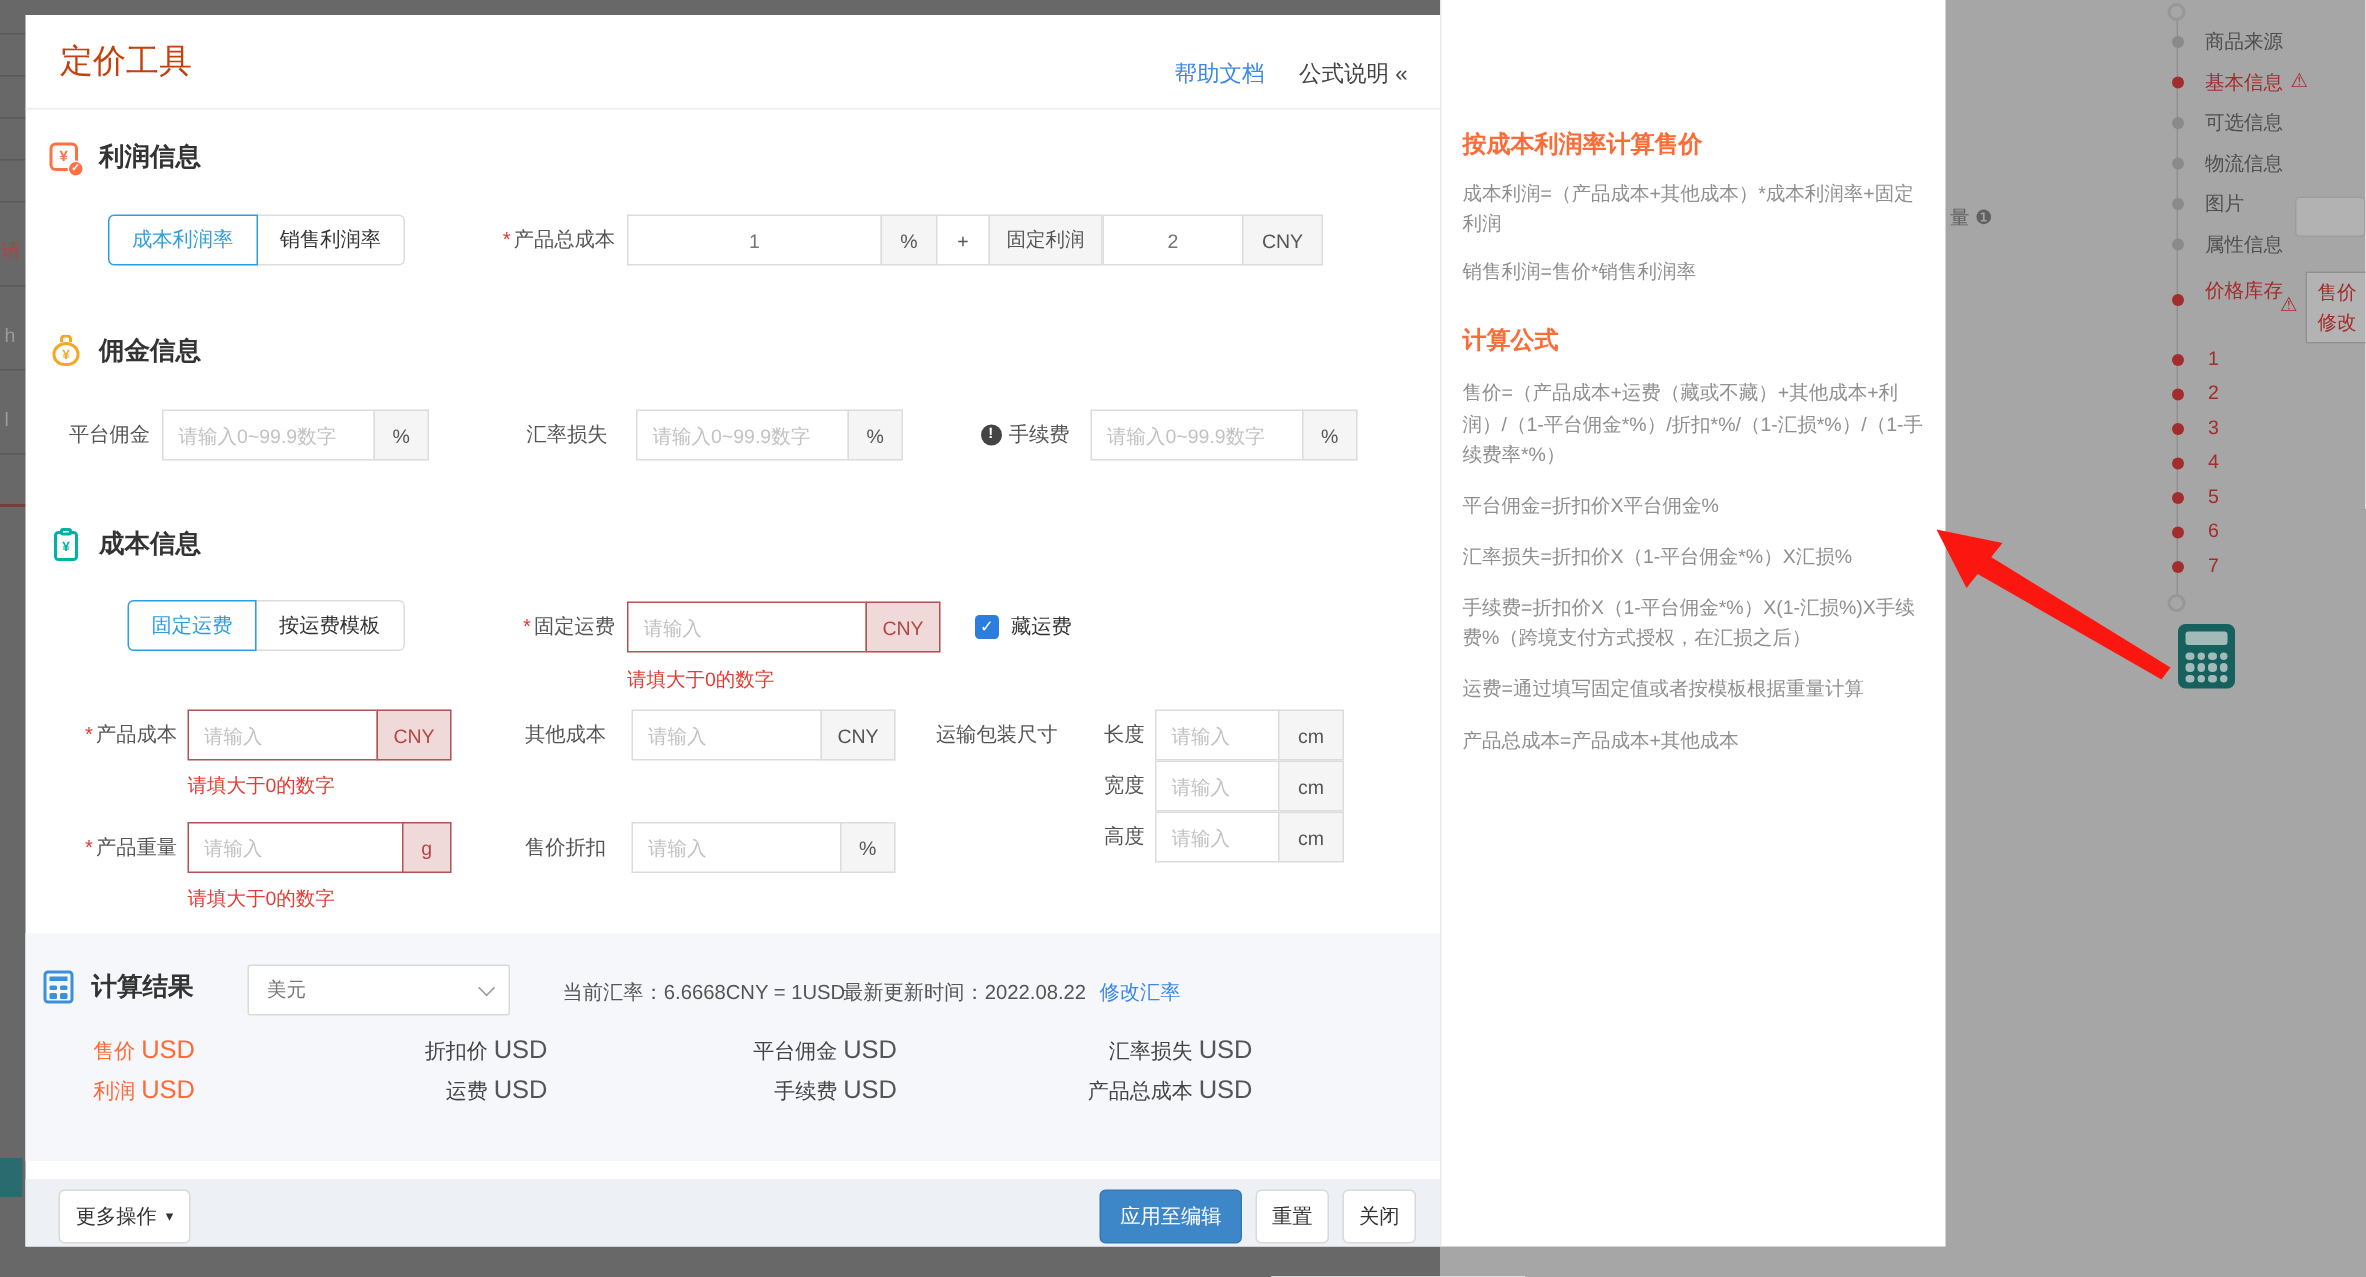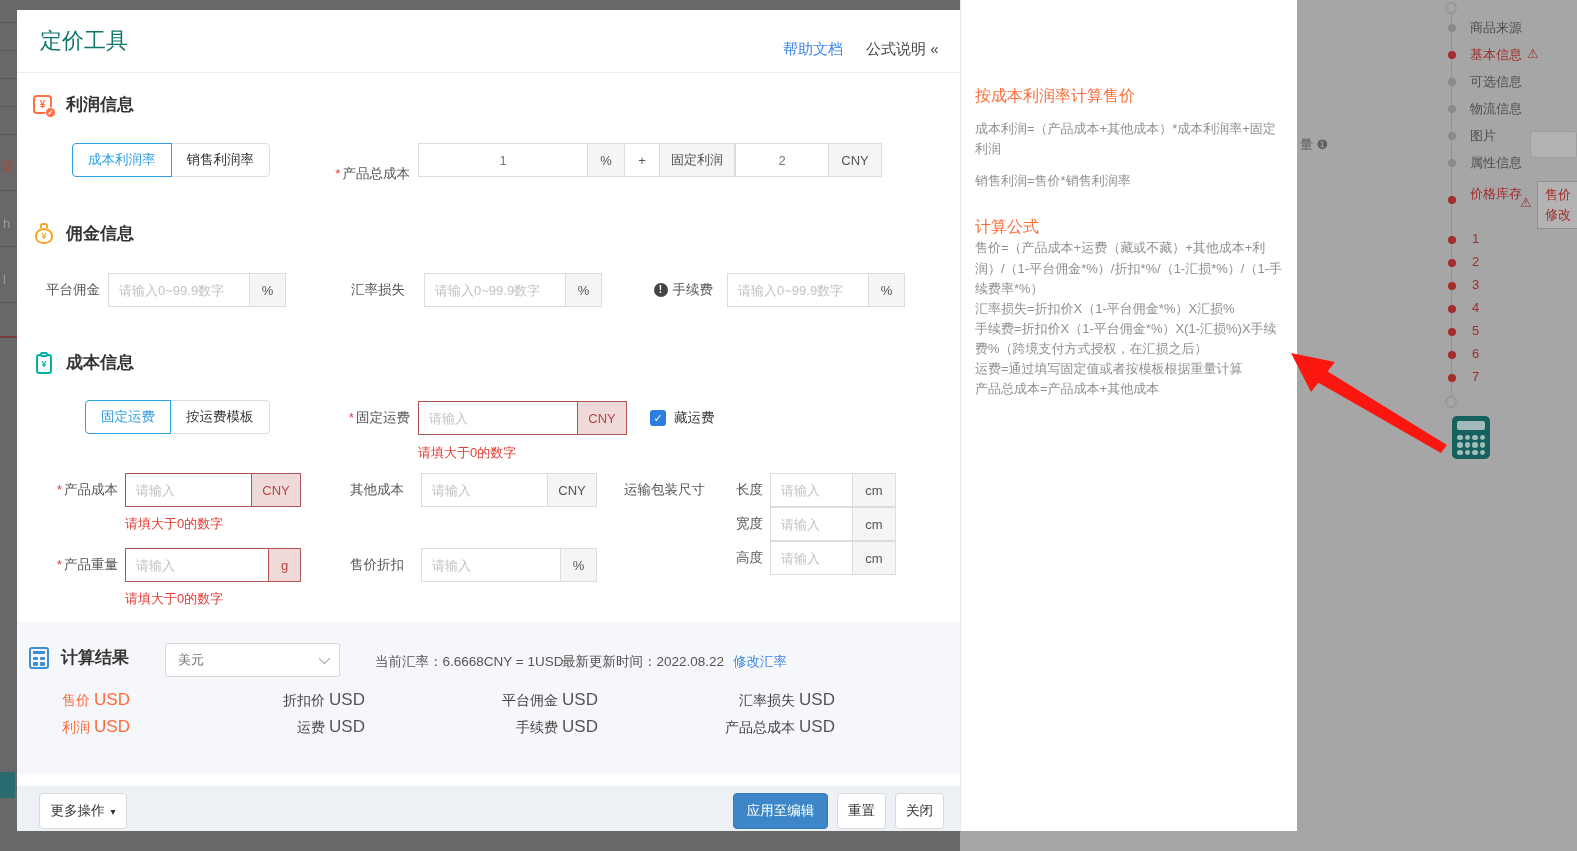--- a/index.html
+++ b/index.html
@@ -32,21 +32,21 @@
   .calc-big .scr { position:absolute; top:5px; left:5px; right:5px; height:9px; background:#a2bbb9; border-radius:2px; }
   .calc-big .keys { position:absolute; top:19px; left:5px; right:5px; bottom:4px; display:grid; grid-template-columns:repeat(4,1fr); grid-template-rows:repeat(3,1fr); gap:2px; }
   .calc-big .keys i { background:#a2bbb9; border-radius:50%; }
 
   .arrow-svg { position:absolute; left:1280px; top:348px; z-index:6; }
 
   
   .panel-main { position:absolute; left:17px; top:10px; width:943px; height:821px; background:#fff; z-index:3; }
   .panel-formula { position:absolute; left:960px; top:0; width:337px; height:831px; background:#fff; border-left:1px solid #e9e9e9; z-index:3; padding:86px 14px 0 14px; }
 
-  .m-title { position:absolute; left:23px; top:16px; font-size:22px; color:#0f766e; }
+  .m-title { position:absolute; left:23px; top:16px; font-size:22px; color:#c2410c; }
   .m-link { position:absolute; top:30px; font-size:15px; color:#3d87e8; cursor:pointer; }
   .m-toggle { position:absolute; top:30px; font-size:15px; color:#444; cursor:pointer; }
   .m-divider { position:absolute; left:0; right:0; top:62px; height:1px; background:#ececec; }
 
   .section-title { position:absolute; display:flex; align-items:center; gap:11px; font-size:17px; font-weight:bold; color:#333; }
 
   
   .ic { position:relative; width:22px; height:22px; flex:0 0 22px; }
   .ic .doc { position:absolute; left:0; top:1px; width:19px; height:19px; border:2px solid #ff7043; border-radius:4px; display:flex; align-items:center; justify-content:center; color:#ff7043; font-size:10px; font-weight:bold; }
   .ic .chk { position:absolute; right:-1px; bottom:-2px; width:11px; height:11px; background:#ff7043; border:1px solid #fff; border-radius:50%; color:#fff; font-size:7px; line-height:9px; text-align:center; }
@@ -97,24 +97,24 @@
   .res-unit { font-size:17px; color:#555; }
   .res-cell.accent .res-label, .res-cell.accent .res-unit { color:#ff6a3a; }
 
   
   .footer-bg { position:absolute; left:0; top:776px; width:943px; height:45px; background:#edf0f5; }
   .btn { position:absolute; top:783px; height:36px; border:1px solid #d9d9d9; background:#fff; border-radius:4px; font-size:13.5px; color:#333; display:flex; align-items:center; justify-content:center; gap:6px; cursor:pointer; font-family:inherit; }
   .btn.primary { background:#3d87c8; border-color:#3579b8; color:#fff; }
   .btn .caret { font-size:10px; color:#333; }
 
   
-  .fp-h { font-size:16px; font-weight:normal; color:#fb6c37; margin:26px 0 0; }
+  .fp-h { font-size:16px; font-weight:bold; color:#fb6c37; margin:26px 0 0; }
   .fp-h.first { margin-top:0; }
   .fp-p { font-size:13px; color:#8f8f8f; line-height:1.55; margin:12px 0 0; }
-  .fp-p.fml { margin-top:0; }
+  .fp-p.fml { margin-top:14px; }
 </style>
 </head>
 <body>
 
 <div id="stage">
 
   <div class="bg-left"></div>
   <div class="bg-right"></div>
 
   <div class="frag-line" style="top:22px"></div>
@@ -212,21 +212,21 @@
         <span class="chk">✓</span>
       </span>
       <span>利润信息</span>
     </div>
 
     <div class="tab-group" style="left:55px;top:133px">
       <div class="tab active">成本利润率</div>
       <div class="tab">销售利润率</div>
     </div>
 
-    <div class="lbl" style="left:193px;top:147px;width:200px">
+    <div class="lbl" style="left:193px;top:133px;width:200px">
       <span class="req">*</span><span>产品总成本</span>
     </div>
     <div class="grp" style="left:401px;top:133px">
       <input class="center" style="width: 170px;" value="1">
       <span class="addon" style="width:38px">%</span>
       <span class="addon white" style="width:36px">+</span>
       <span class="addon" style="width:76px">固定利润</span>
       <input class="center" style="width: 94px;" value="2">
       <span class="addon" style="width:54px">CNY</span>
     </div>
@@ -399,19 +399,20 @@
     <button class="btn" style="left:820px;width:49px">重置</button>
     <button class="btn" style="left:878px;width:49px">关闭</button>
   </div>
 
   <div class="panel-formula">
     <div class="fp-h first">按成本利润率计算售价</div>
     <div class="fp-p">成本利润=（产品成本+其他成本）*成本利润率+固定利润</div>
     <div class="fp-p">销售利润=售价*销售利润率</div>
     <div class="fp-h">计算公式</div>
     <div class="fp-p fml">售价=（产品成本+运费（藏或不藏）+其他成本+利润）/（1-平台佣金*%）/折扣*%/（1-汇损*%）/（1-手续费率*%）</div>
+    <div class="fp-p fml">平台佣金=折扣价X平台佣金%</div>
     <div class="fp-p fml">汇率损失=折扣价X（1-平台佣金*%）X汇损%</div>
     <div class="fp-p fml">手续费=折扣价X（1-平台佣金*%）X(1-汇损%)X手续费%（跨境支付方式授权，在汇损之后）</div>
     <div class="fp-p fml">运费=通过填写固定值或者按模板根据重量计算</div>
     <div class="fp-p fml">产品总成本=产品成本+其他成本</div>
   </div>
 
 </div>
 
 </body></html>

